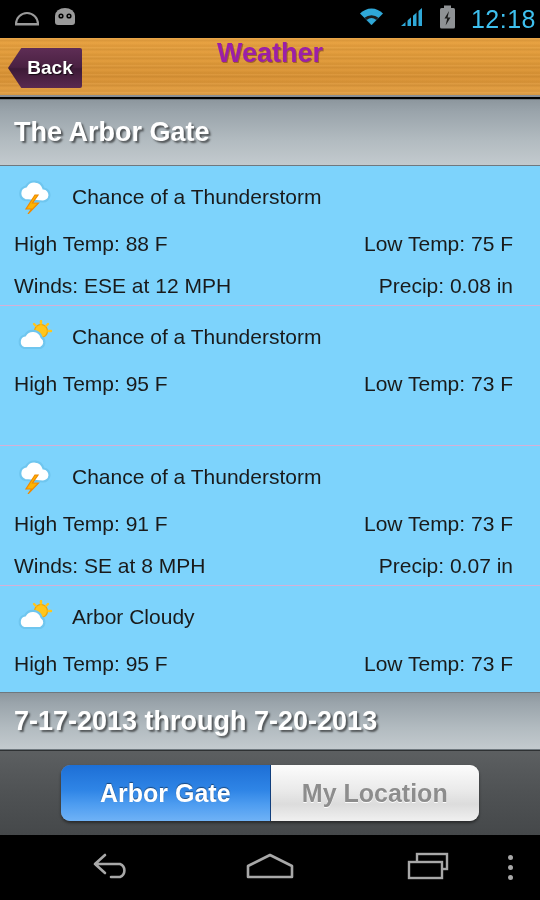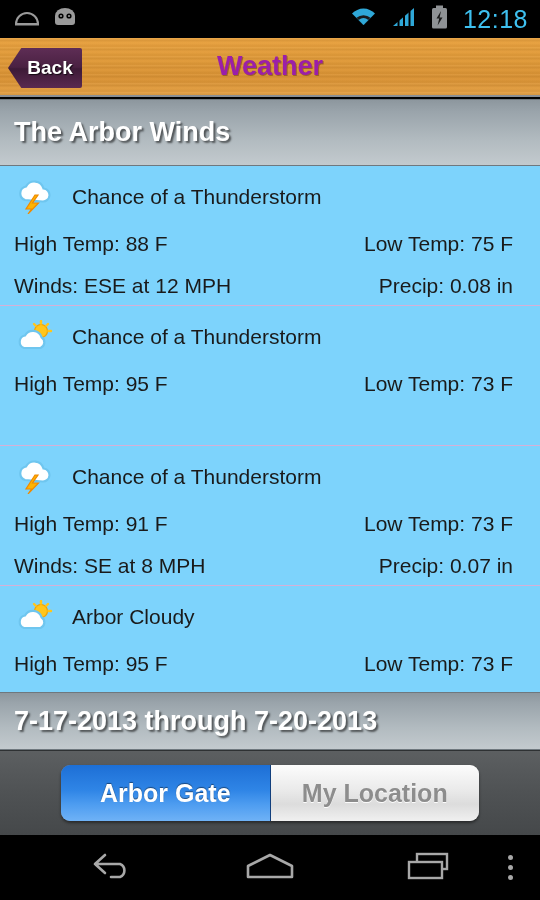--- a/index.html
+++ b/index.html
@@ -12,39 +12,39 @@
   #app { position:relative; width:540px; height:900px; }
 
   
   .statusbar {
     position:absolute; top:0; left:0; width:540px; height:38px;
     background:#000; display:flex; align-items:center;
   }
   .sb-left { display:flex; align-items:center; gap:12px; padding-left:14px; }
   .sb-right {
     margin-left:auto; display:flex; align-items:center; gap:15px;
-    padding-right:12px;
+    padding-right:4px;
   }
   .sb-clock {
     color:#3ec0ef; font-size:25px; letter-spacing:0.5px;
     font-family:"Liberation Sans", sans-serif;
   }
 
   
   .titlebar {
     position:absolute; top:38px; left:0; width:540px; height:59px;
     background:
       repeating-linear-gradient(to bottom,
         rgba(255,255,255,0.045) 0px, rgba(255,255,255,0.045) 1px,
         rgba(0,0,0,0.05) 2px, rgba(0,0,0,0.05) 3px,
         rgba(255,255,255,0.02) 4px, rgba(255,255,255,0.02) 6px,
         rgba(0,0,0,0.03) 7px, rgba(0,0,0,0.03) 9px),
       linear-gradient(to bottom, #e8a13f 0%, #e09a39 35%, #d99234 70%, #e3a044 100%);
     border-bottom:2px solid #8a8f93;
-    display:flex; align-items:center;
+    display:flex; 
   }
   .backbtn {
     position:absolute; left:8px; top:10px;
     width:74px; height:40px;
     background:linear-gradient(to bottom, #5e2d55 0%, #4a2142 48%, #3d1a37 52%, #5a2a50 100%);
     clip-path: polygon(18% 0%, 100% 0%, 100% 100%, 18% 100%, 0% 50%);
     display:flex; align-items:center; justify-content:center;
     padding-left:10px;
     border-radius:2px;
   }
@@ -188,21 +188,21 @@
   </div>
 
   <div class="titlebar">
     <div class="backbtn">
       <span>Back</span>
     </div>
     <div class="apptitle">Weather</div>
   </div>
 
   <div id="location-bar" class="graybar">
-    <div class="gb-text">The Arbor Winds</div>
+    <div class="gb-text">The Arbor Gate</div>
   </div>
 
   <div class="list">
 
     <div class="wrow">
       <div class="wrow-head">
         <div class="wicon">
           <svg width="44" height="34" viewBox="0 0 44 34">
             <path d="M11 20 a7 7 0 0 1 1 -13.5 a9.5 9.5 0 0 1 17.5 2 a6.5 6.5 0 0 1 -1 13 z" fill="#ffffff" stroke="#6fc6ef" stroke-width="2.2"></path>
             <polygon points="21,15 12,29 17.5,29 14,34 24.5,23 18.5,23 24,15" fill="#ffb400" stroke="#f08a00" stroke-width="1.2"></polygon>

